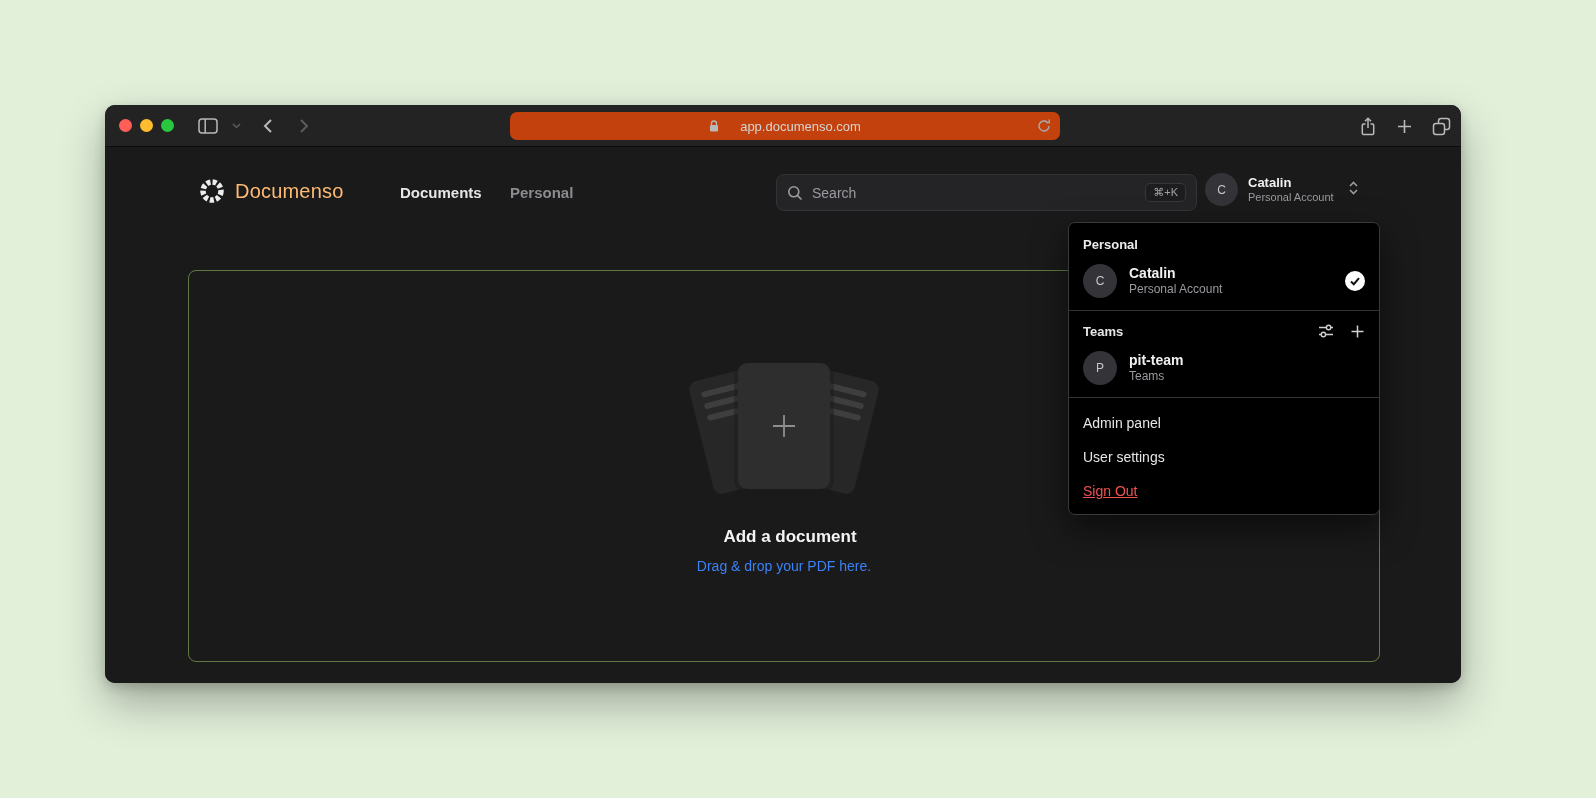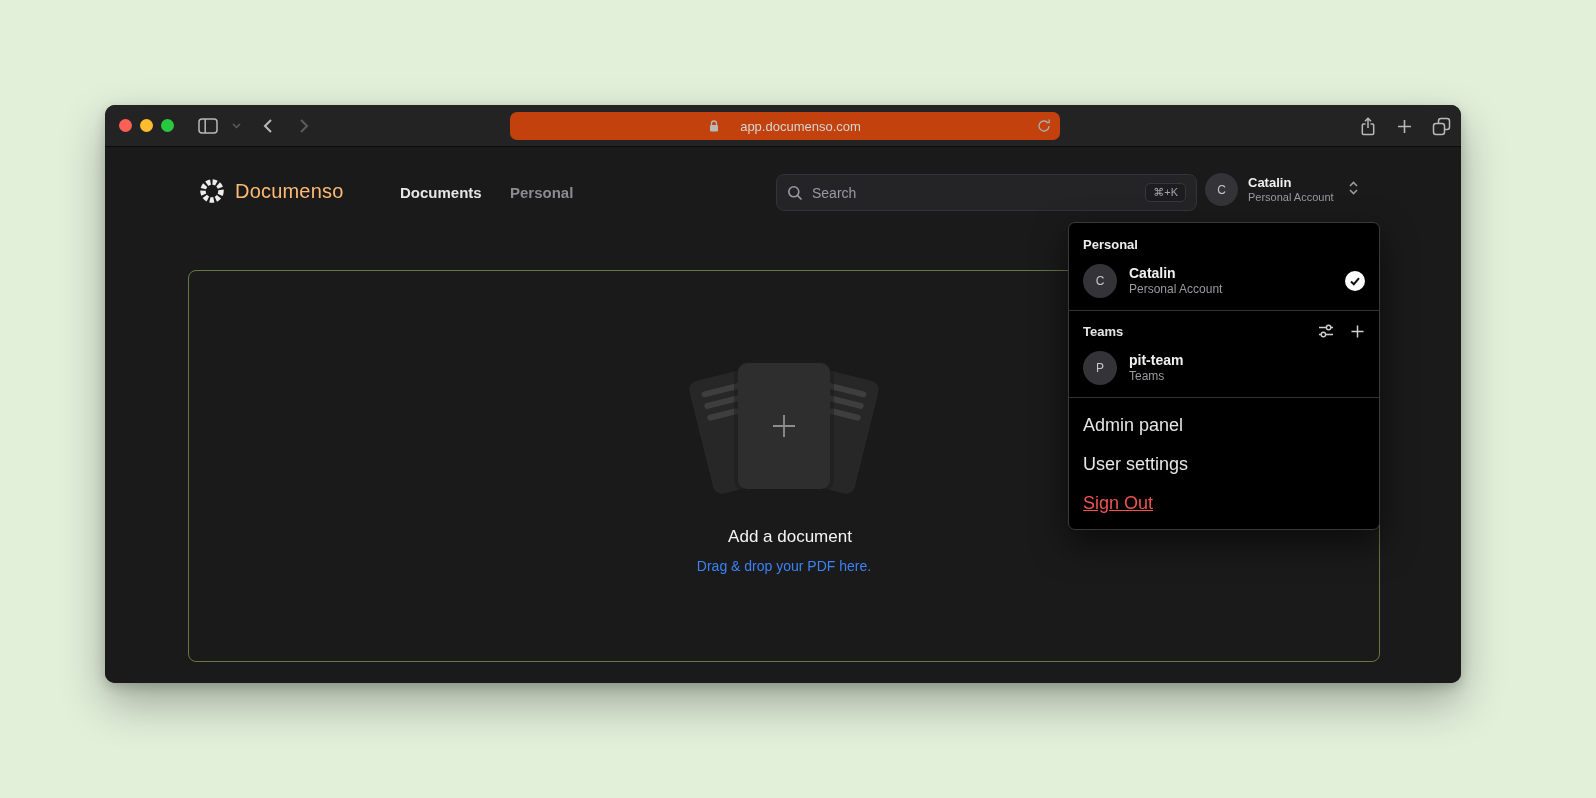--- a/index.html
+++ b/index.html
@@ -78,21 +78,21 @@
   .card {
     position:absolute; border-radius:9px; background:#2a2a2a;
   }
   .card-left  { width:86px; height:116px; left:26px; top:12px; transform:rotate(-14deg); background:#272727; padding:12px 0 0 11px; }
   .card-right { width:86px; height:116px; right:26px; top:12px; transform:rotate(14deg); background:#272727; padding:12px 11px 0 0;
                 display:flex; flex-direction:column; align-items:flex-end; }
   .card-mid   { width:92px; height:126px; left:64px; top:4px; background:#2e2e2e;
                 display:flex; align-items:center; justify-content:center; box-shadow:0 0 0 4px rgba(26,26,26,0.45); }
   .bar { height:6px; border-radius:3px; background:#3e3e3e; margin-bottom:6px; }
   .b1 { width:48px; } .b2 { width:40px; } .b3 { width:32px; }
-  .dz-title { margin-top:28px; font-size:17px; font-weight:400; color:#f4f4f5;margin-left:12px; }
+  .dz-title { margin-top:28px; font-size:17px; font-weight:700; color:#f4f4f5;margin-left:12px; }
   .dz-sub   { margin-top:11px; font-size:14px; color:#3b82f6; }
 
   
   .menu {
     position:absolute; left:963px; top:75px; width:312px; z-index:10;
     background:#000000; border:1px solid #3a3a3a; border-radius:7px;
     box-shadow:0 14px 34px rgba(0,0,0,0.55); padding:10px 0 6px; color:#e6e6e6;
   }
   .menu-label { padding:4px 14px 8px; font-size:13px; font-weight:700; color:#ececec; }
   .menu-row { display:flex; align-items:center; gap:12px; padding:4px 14px 10px; cursor:pointer; }
@@ -100,21 +100,21 @@
   .menu-row .sub  { font-size:12px; color:#9a9aa0; line-height:15px; }
   .menu-row .grow { flex:1; }
   .check {
     width:20px; height:20px; border-radius:50%; background:#ffffff;
     display:flex; align-items:center; justify-content:center;
   }
   .menu-divider { height:1px; background:#323232; margin:2px 0 8px; }
   .teams-head { display:flex; align-items:flex-end; padding:4px 14px 8px; }
   .teams-head .lbl { font-size:13px; font-weight:700; flex:1; }
   .teams-head .ic { color:#cfcfcf; margin-left:16px; cursor:pointer; display:flex; }
-  .menu-item { padding:9px 14px; font-size:18px; color:#e6e6e6; cursor:pointer; }
+  .menu-item { padding:9px 14px; font-size:14px; color:#e6e6e6; cursor:pointer; }
   .menu-item.danger { color:#ef5350;text-decoration:underline; }
 </style>
 </head>
 <body>
 
 <div class="window">
 
   <div class="toolbar">
     <div class="traffic t-close"></div>
     <div class="traffic t-min"></div>

